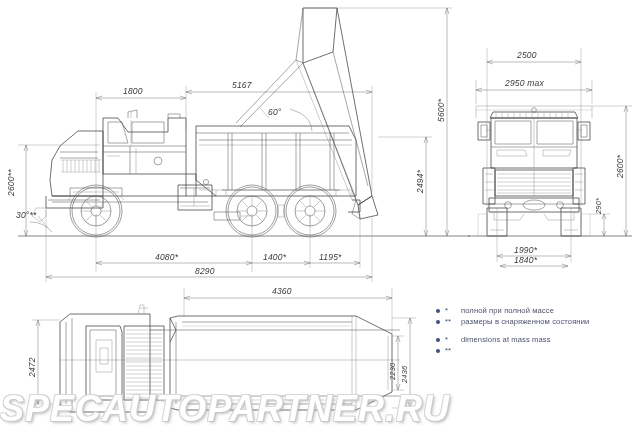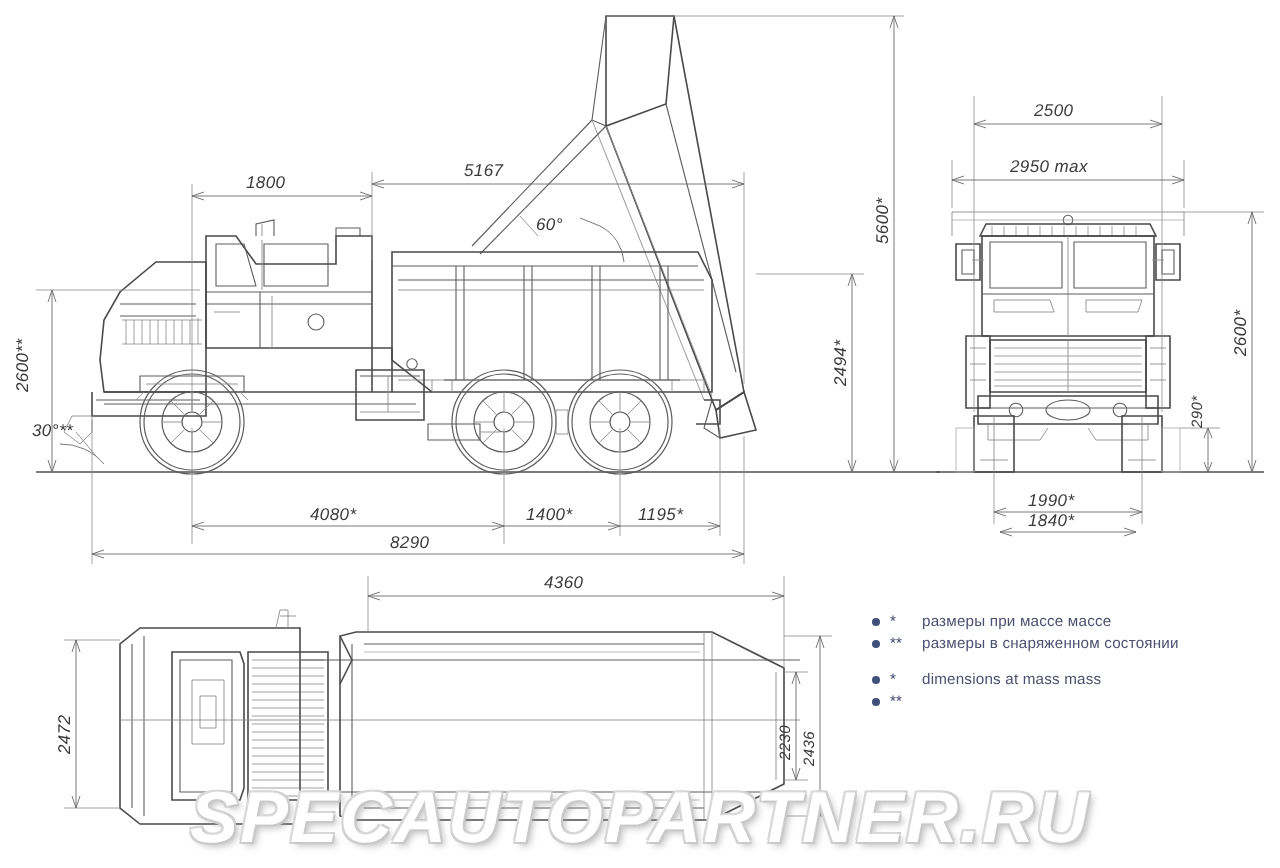--- a/index.html
+++ b/index.html
@@ -26,21 +26,21 @@
   .ln-l{stroke:#8d8d8d;stroke-width:.45;fill:none;}
   .ln-xl{stroke:#a9a9a9;stroke-width:.4;fill:none;}
   .ext{stroke:#8a8a8a;stroke-width:.4;fill:none;}
   .dimline{stroke:#6a6a6a;stroke-width:.45;fill:none;}
   .ground{stroke:#4f4f4f;stroke-width:.7;fill:none;}
   .wheel{stroke:#5d5d5d;stroke-width:.6;fill:none;}
   .hatch{stroke:#7a7a7a;stroke-width:.35;fill:none;}
 
   #watermark{
     position:absolute;left:0;right:0;bottom:4px;
-    text-align:center;
+    text-align:left;
     font-family:"Liberation Sans", sans-serif;
     font-size:36px;font-weight:bold;font-style:italic;
     color:#ffffff;
     letter-spacing:1px;
     text-shadow:
       1px 1px 0 #c9c9c9, -1px -1px 0 #d8d8d8,
       1px -1px 0 #d0d0d0, -1px 1px 0 #d0d0d0,
       2px 2px 3px rgba(150,150,150,.55);
     pointer-events:none;
     user-select:none;
@@ -391,21 +391,21 @@
       <path class="dimline" d="M410 318 l-2 6 M410 318 l2 6 M410 408 l-2 -6 M410 408 l2 -6"></path>
       <text class="dimtxt small" x="407" y="383" transform="rotate(-90 407 383)">2436</text>
     </g>
 
   </svg>
 
   <div id="legend">
     <div class="legend-row">
       <span class="dot"></span>
       <span class="mk">*</span>
-      <span class="tx">размеры при массе массе</span>
+      <span class="tx">полной при полной массе</span>
     </div>
     <div class="legend-row">
       <span class="dot"></span>
       <span class="mk">**</span>
       <span class="tx">размеры в снаряженном состоянии</span>
     </div>
     <div class="legend-gap"></div>
     <div class="legend-row">
       <span class="dot"></span>
       <span class="mk">*</span>

